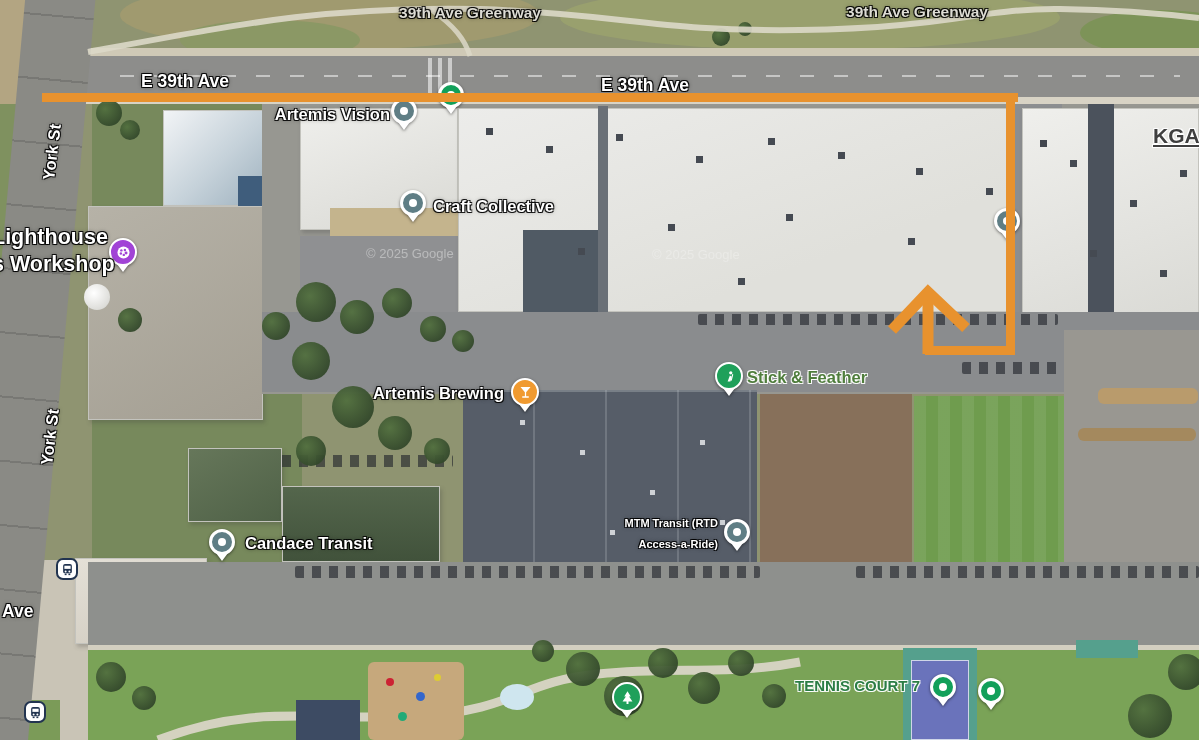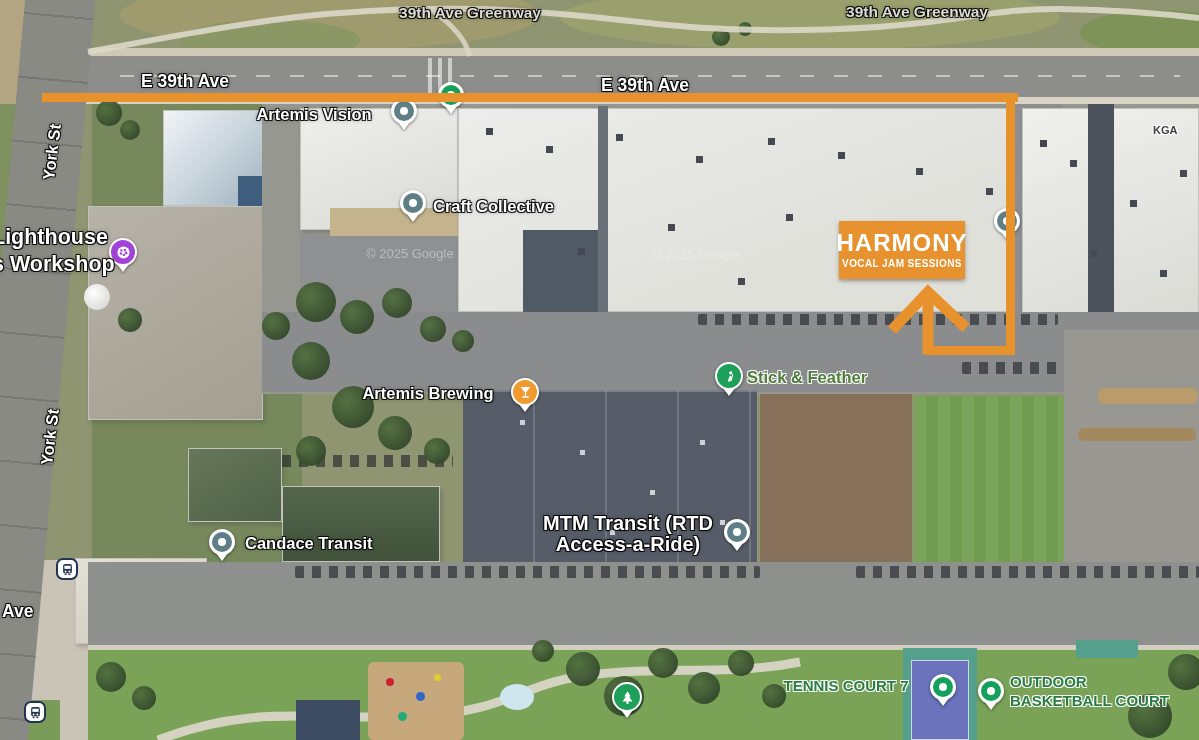--- a/index.html
+++ b/index.html
@@ -15,21 +15,21 @@
         border:1px solid #c3c3bd;box-shadow:2px 3px 4px rgba(60,60,60,.25);}
   .tree{position:absolute;border-radius:50%;
         background:radial-gradient(circle at 35% 35%,#52703f,#33482b 75%);opacity:.95;}
   .cars{position:absolute;background:repeating-linear-gradient(90deg,rgba(32,35,42,.62) 0 9px,rgba(150,150,150,0) 9px 17px);border-radius:2px;}
   .cars.vert{background:repeating-linear-gradient(0deg,rgba(70,32,32,.6) 0 9px,rgba(150,150,150,0) 9px 16px);}
   .units{position:absolute;width:7px;height:7px;background:#42474f;}
   
   .lbl{position:absolute;font-weight:700;color:#fff;white-space:nowrap;z-index:50;line-height:1.15;
        text-shadow:-1px -1px 0 rgba(0,0,0,.85),1px -1px 0 rgba(0,0,0,.85),
                    -1px 1px 0 rgba(0,0,0,.85),1px 1px 0 rgba(0,0,0,.85),0 0 4px rgba(0,0,0,.55);}
-  .lbl.right{text-align:center;}
+  .lbl.right{text-align:right;}
   .lbl.center{text-align:center;}
   .lbl.grnway{color:#dddcd4;}
   .lbl.greenpark{color:#2b7d45;
        text-shadow:-1px -1px 0 rgba(255,255,255,.9),1px -1px 0 rgba(255,255,255,.9),
                    -1px 1px 0 rgba(255,255,255,.9),1px 1px 0 rgba(255,255,255,.9);}
   .lbl.stickgreen{color:#4f7d3c;
        text-shadow:-1px -1px 0 rgba(255,255,255,.9),1px -1px 0 rgba(255,255,255,.9),
                    -1px 1px 0 rgba(255,255,255,.9),1px 1px 0 rgba(255,255,255,.9);}
   .lbl.dark{color:#3f3f3f;
        text-shadow:-1px -1px 0 rgba(255,255,255,.9),1px -1px 0 rgba(255,255,255,.9),
@@ -176,24 +176,20 @@
   <div class="wm" style="left:652px;top:247px;opacity:.7;">© 2025 Google</div>
 
   <div class="route" style="left:42px;top:93px;width:976px;height:9px;"></div>
   <div class="route" style="left:1006px;top:93px;width:9px;height:262px;"></div>
   <div class="route" style="left:925px;top:346px;width:90px;height:9px;"></div>
   <svg class="abs" style="left:878px;top:272px;z-index:58;" width="104" height="86" viewBox="0 0 104 86">
     <line x1="50" y1="22" x2="50" y2="82" stroke="#e8922e" stroke-width="11"></line>
     <polyline points="14,58 50,20 88,56" stroke="#e8922e" stroke-width="11" fill="none"></polyline>
   </svg>
 
-  <div id="badge">
-    <span class="t1">HARMONY</span>
-    <span class="t2">VOCAL JAM SESSIONS</span>
-  </div>
 
   <div class="pin" style="left:404px;top:130px;">
     <span class="dhead" style="background:#5f7e85;">
         <i class="dhole"></i>
       </span>
       <i class="dtail"></i>
   </div>
 
   <div class="pin under" style="left:451px;top:114px;">
     <span class="dhead" style="background:#12a05a;">
@@ -308,34 +304,30 @@
       </svg>
   </div>
 
   <div class="lbl grnway center" style="left:352px;top:4px;width:236px;font-size:15.5px;">39th Ave Greenway</div>
   <div class="lbl grnway center" style="left:797px;top:3px;width:240px;font-size:15.5px;">39th Ave Greenway</div>
   <div class="lbl center" style="left:122px;top:71px;width:126px;font-size:17.5px;">E 39th Ave</div>
   <div class="lbl center" style="left:582px;top:75px;width:126px;font-size:17.5px;">E 39th Ave</div>
   <div class="lbl" style="left:52px;top:152px;font-size:16.5px;transform:translate(-50%,-50%) rotate(-83deg);">York St</div>
   <div class="lbl" style="left:50px;top:437px;font-size:16.5px;transform:translate(-50%,-50%) rotate(-83deg);">York St</div>
   <div class="lbl" style="left:2px;top:601px;font-size:17.5px;">Ave</div>
-  <div class="lbl dark" style="left:1153px;top:124px;font-size:11px;">KGA</div>
+  <div class="lbl dark" style="left:1153px;top:124px;font-size:21px;text-decoration:underline;">KGA</div>
 
   <div class="lbl right" style="left:238px;top:105px;width:152px;font-size:16.5px;">Artemis Vision</div>
   <div class="lbl" style="left:433px;top:197px;font-size:16.5px;">Craft Collective</div>
   <div class="lbl right" style="left:-8px;top:224px;width:112px;font-size:21.5px;line-height:27px;">
     <span>Lighthouse</span><br>
     <span>s Workshop</span>
   </div>
   <div class="lbl right" style="left:352px;top:384px;width:152px;font-size:16.5px;">Artemis Brewing</div>
   <div class="lbl stickgreen" style="left:747px;top:368px;font-size:16.5px;">Stick &amp; Feather</div>
-  <div class="lbl right" style="left:538px;top:513px;width:180px;font-size:20px;line-height:21px;">
+  <div class="lbl right" style="left:538px;top:513px;width:180px;font-size:11px;line-height:21px;">
     <span>MTM Transit (RTD</span><br>
     <span>Access-a-Ride)</span>
   </div>
   <div class="lbl" style="left:245px;top:534px;font-size:16.5px;">Candace Transit</div>
   <div class="lbl greenpark right" style="left:772px;top:677px;width:148px;font-size:15px;">TENNIS COURT 7</div>
-  <div class="lbl greenpark" style="left:1010px;top:672px;font-size:15px;line-height:19px;">
-    <span>OUTDOOR</span><br>
-    <span>BASKETBALL COURT</span>
-  </div>
 
 </div>
 
 </body></html>

